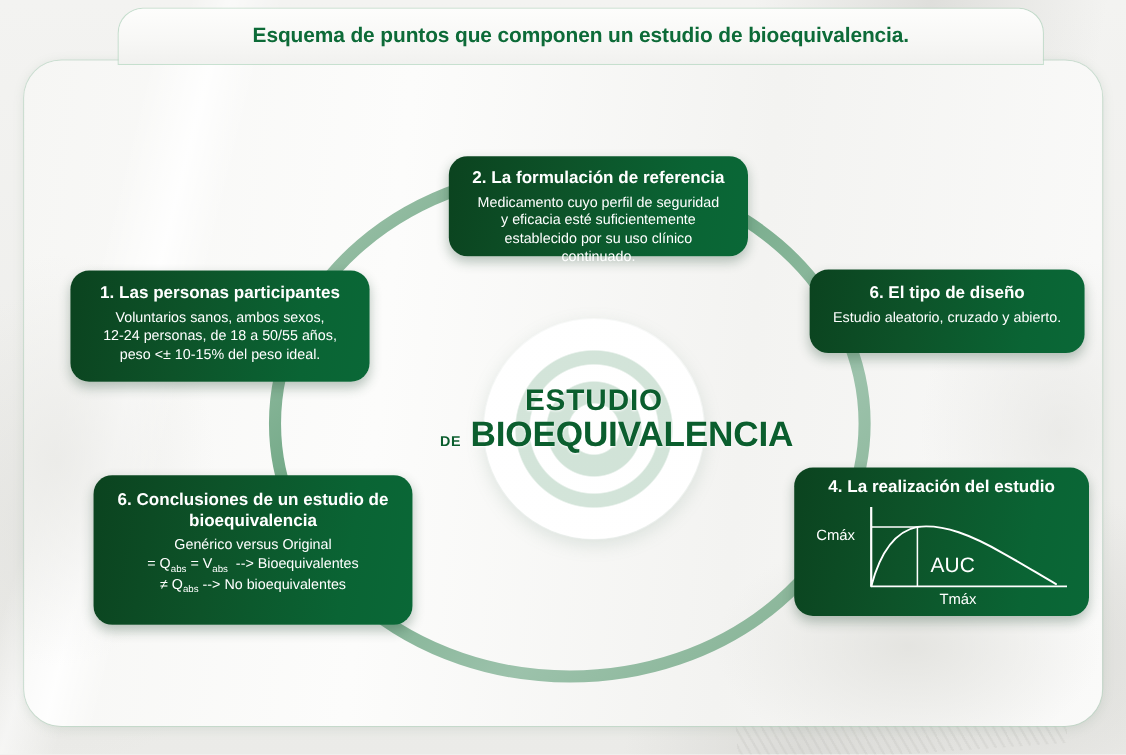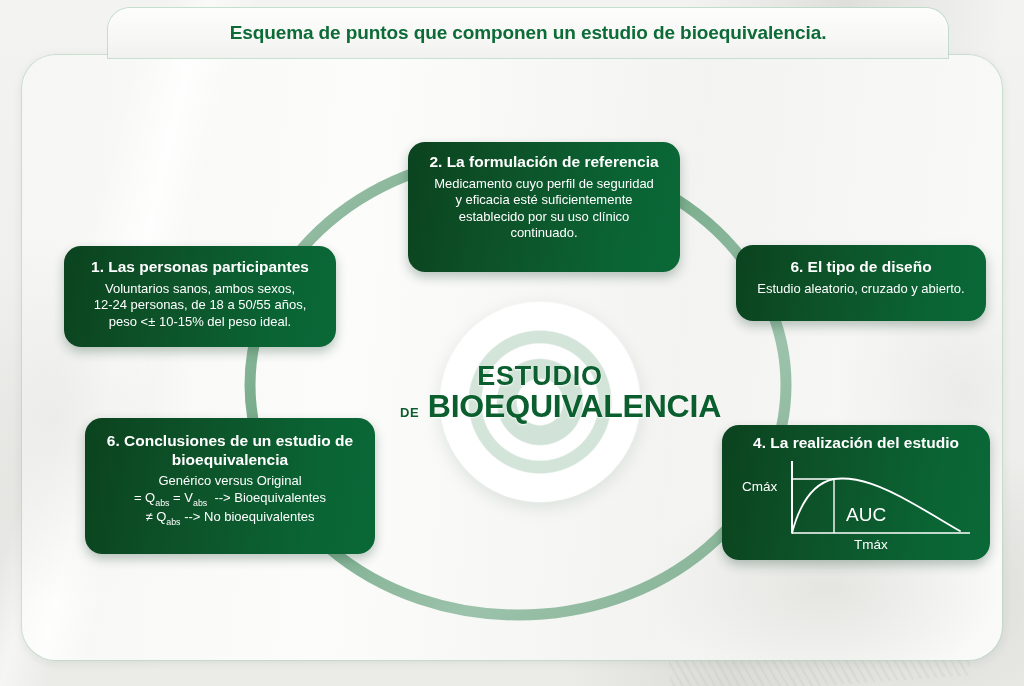--- a/index.html
+++ b/index.html
@@ -94,21 +94,21 @@
     top: 0;
     width: 980px;
     height: 605px;
     pointer-events: none;
   }
 
   
   #center-logo {
     position: absolute;
     left: 418px;
-    top: 247px;
+    top: 235px;
     width: 200px;
     height: 200px;
     z-index: 2;
   }
   #center-logo .disc {
     position: absolute;
     inset: 0;
     border-radius: 50%;
     background:
       radial-gradient(circle at 50% 50%,
@@ -160,25 +160,25 @@
   }
   .box .b-body {
     font-size: 13px;
     line-height: 1.28;
     display: block;
   }
   .box .b-body .ln { display: block; }
   sub { font-size: 0.68em; }
 
   #box1 { left: 42px;  top: 191px; width: 272px; height: 101px; }
-  #box2 { left: 386px; top: 87px;  width: 272px; height: 130px; }
+  #box2 { left: 386px; top: 87px;  width: 272px; height: 91px; }
   #box3 { left: 714px; top: 190px; width: 250px; height: 76px;  }
   #box4 { left: 700px; top: 370px; width: 268px; height: 135px; }
   #box5 { left: 375px; top: 495px; width: 322px; height: 116px; }
-  #box6 { left: 63px;  top: 363px; width: 290px; height: 136px; }
+  #box6 { left: 63px;  top: 377px; width: 290px; height: 136px; }
 
   #box1 { padding-top: 12px; }
   #box2 { padding-top: 11px; }
   #box3 { padding-top: 13px; }
   #box5 { padding-top: 14px; }
   #box6 { padding-top: 14px; }
 
   
   #pk-wrap {
     position: relative;

